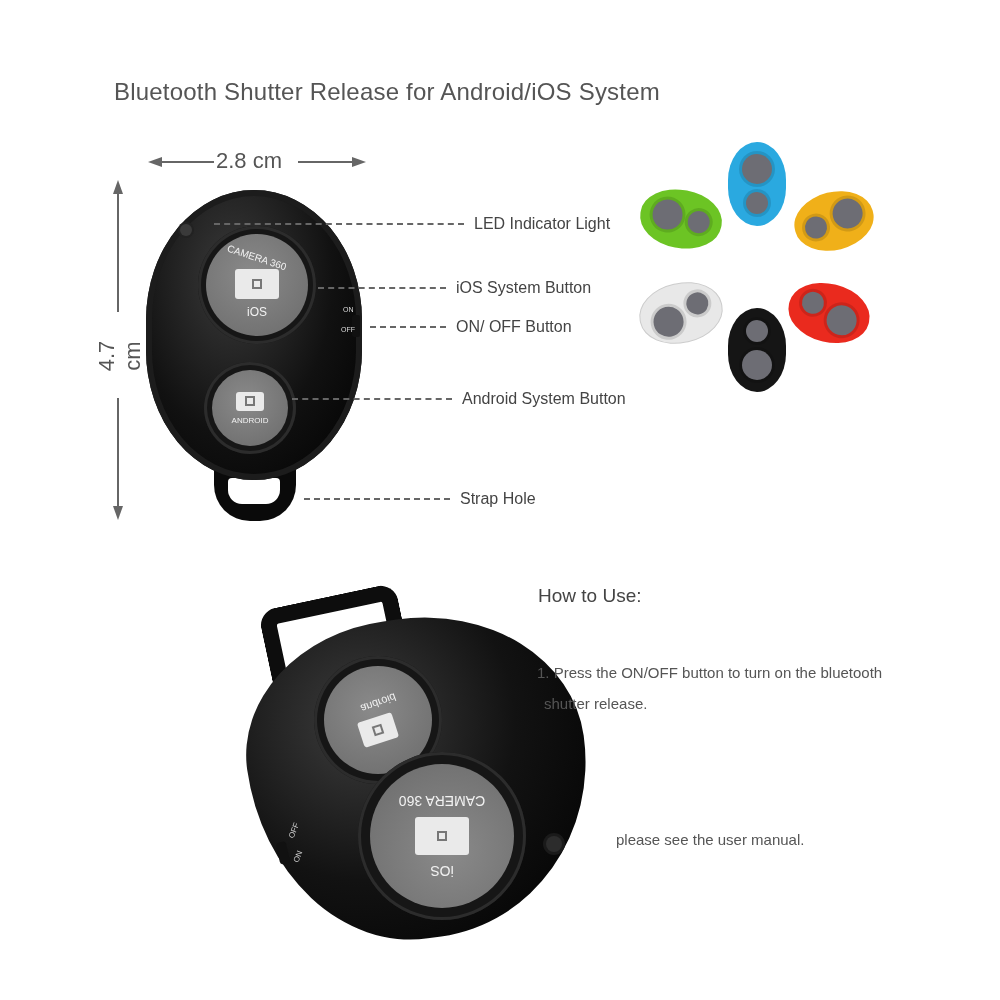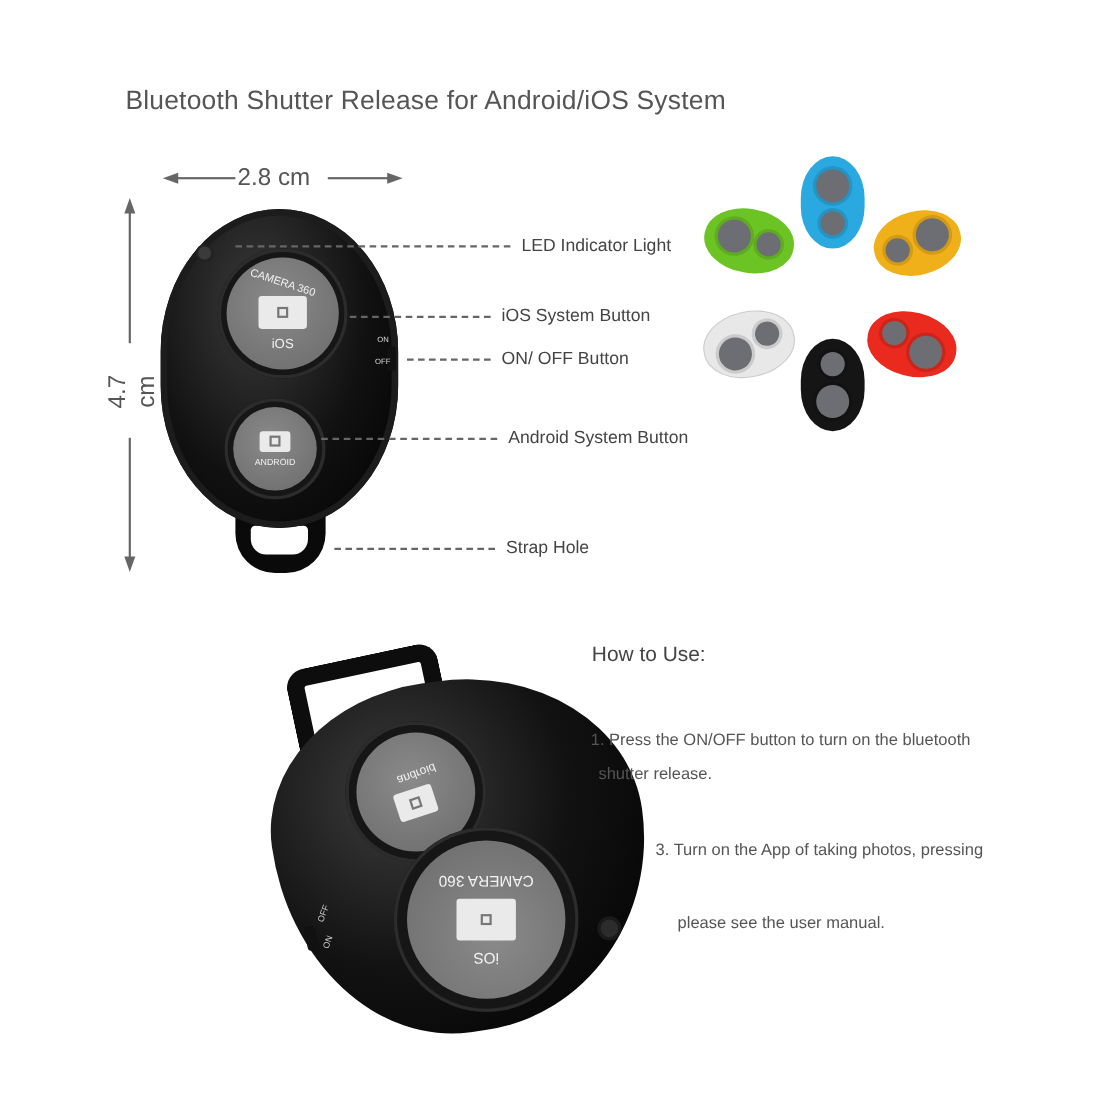--- a/index.html
+++ b/index.html
@@ -156,17 +156,16 @@
 <span class="abs sw-lbl" style="left:292px;top:852px;font-size:8px;color:#ccc;transform:rotate(-70deg);">ON</span>
 
 <div class="abs howto-title">How to Use:</div>
 <div class="abs" style="left:537px;top:633px;margin-top:24px;">
   <div class="step">1. Press the ON/OFF button to turn on the bluetooth</div>
   <div class="step" style="padding-left:7px;">shutter release.</div>
 </div>
 <div class="abs" style="left:560px;top:695px;">
 </div>
 <div class="abs" style="left:596px;top:757px;">
-  <div class="step">3. Turn on the App of taking photos, pressing</div>
 </div>
 <div class="abs" style="left:616px;top:824px;">
   <div class="step">please see the user manual.</div>
 </div>
 
 </body></html>

